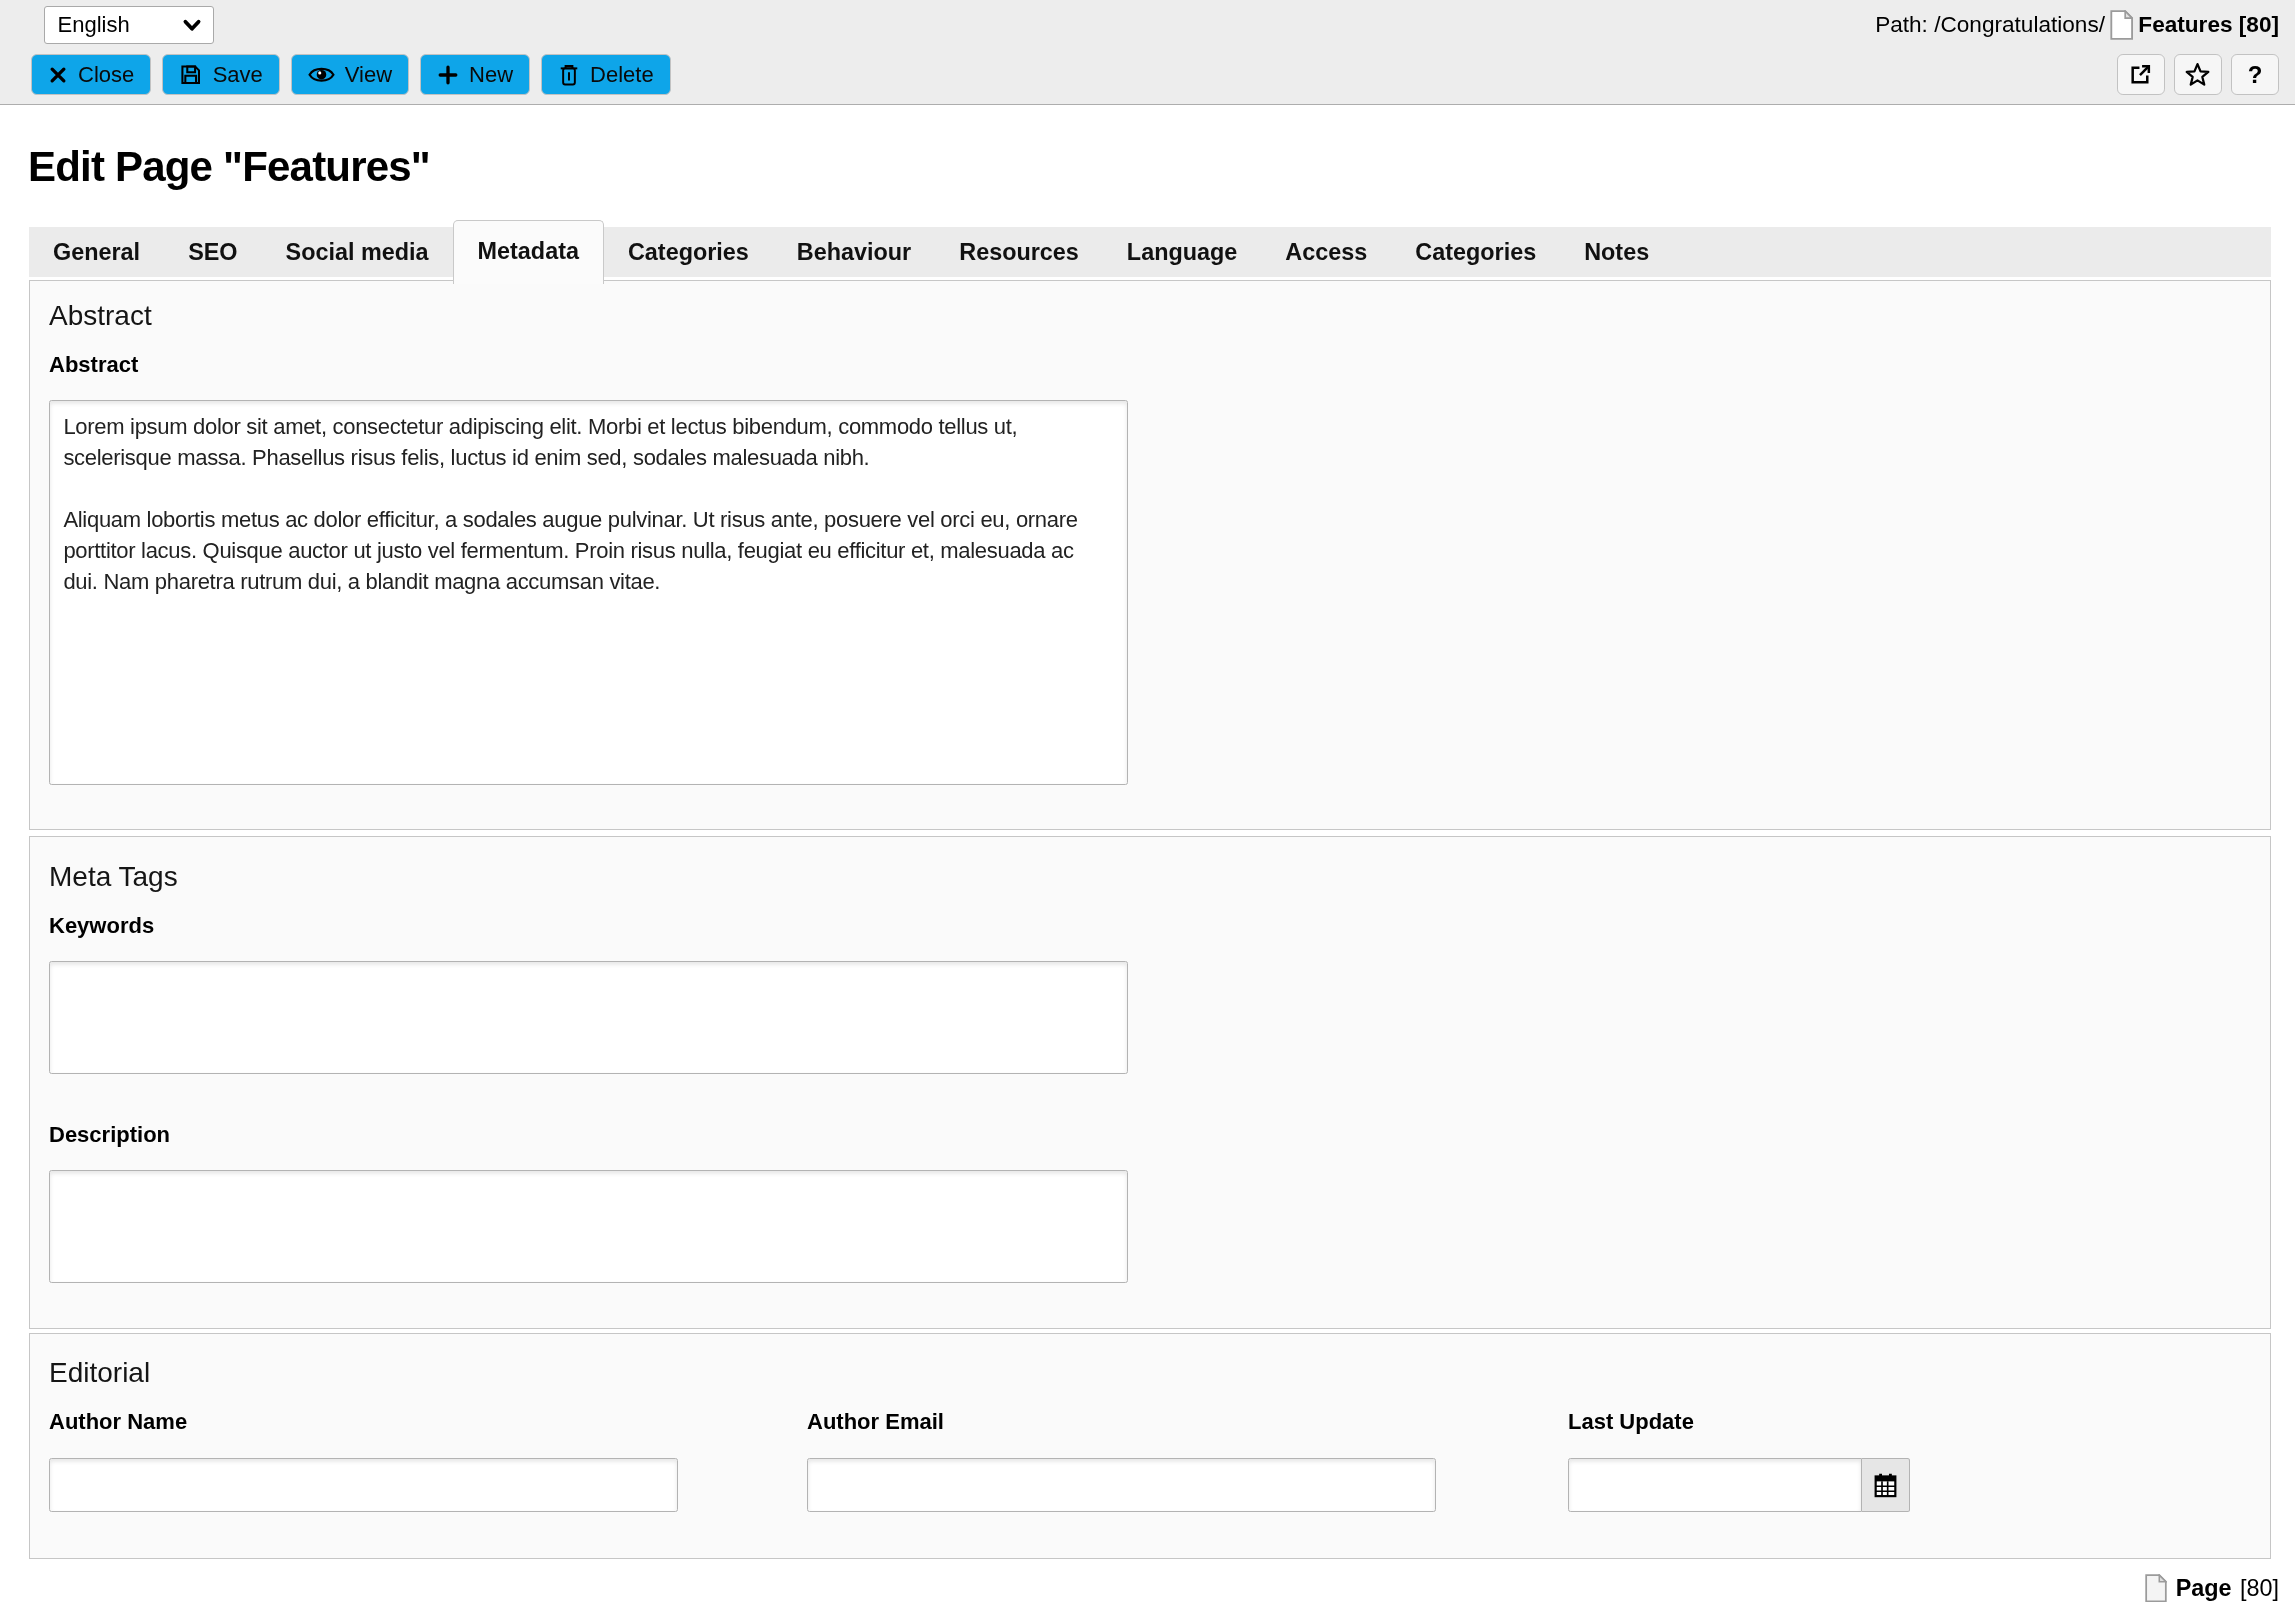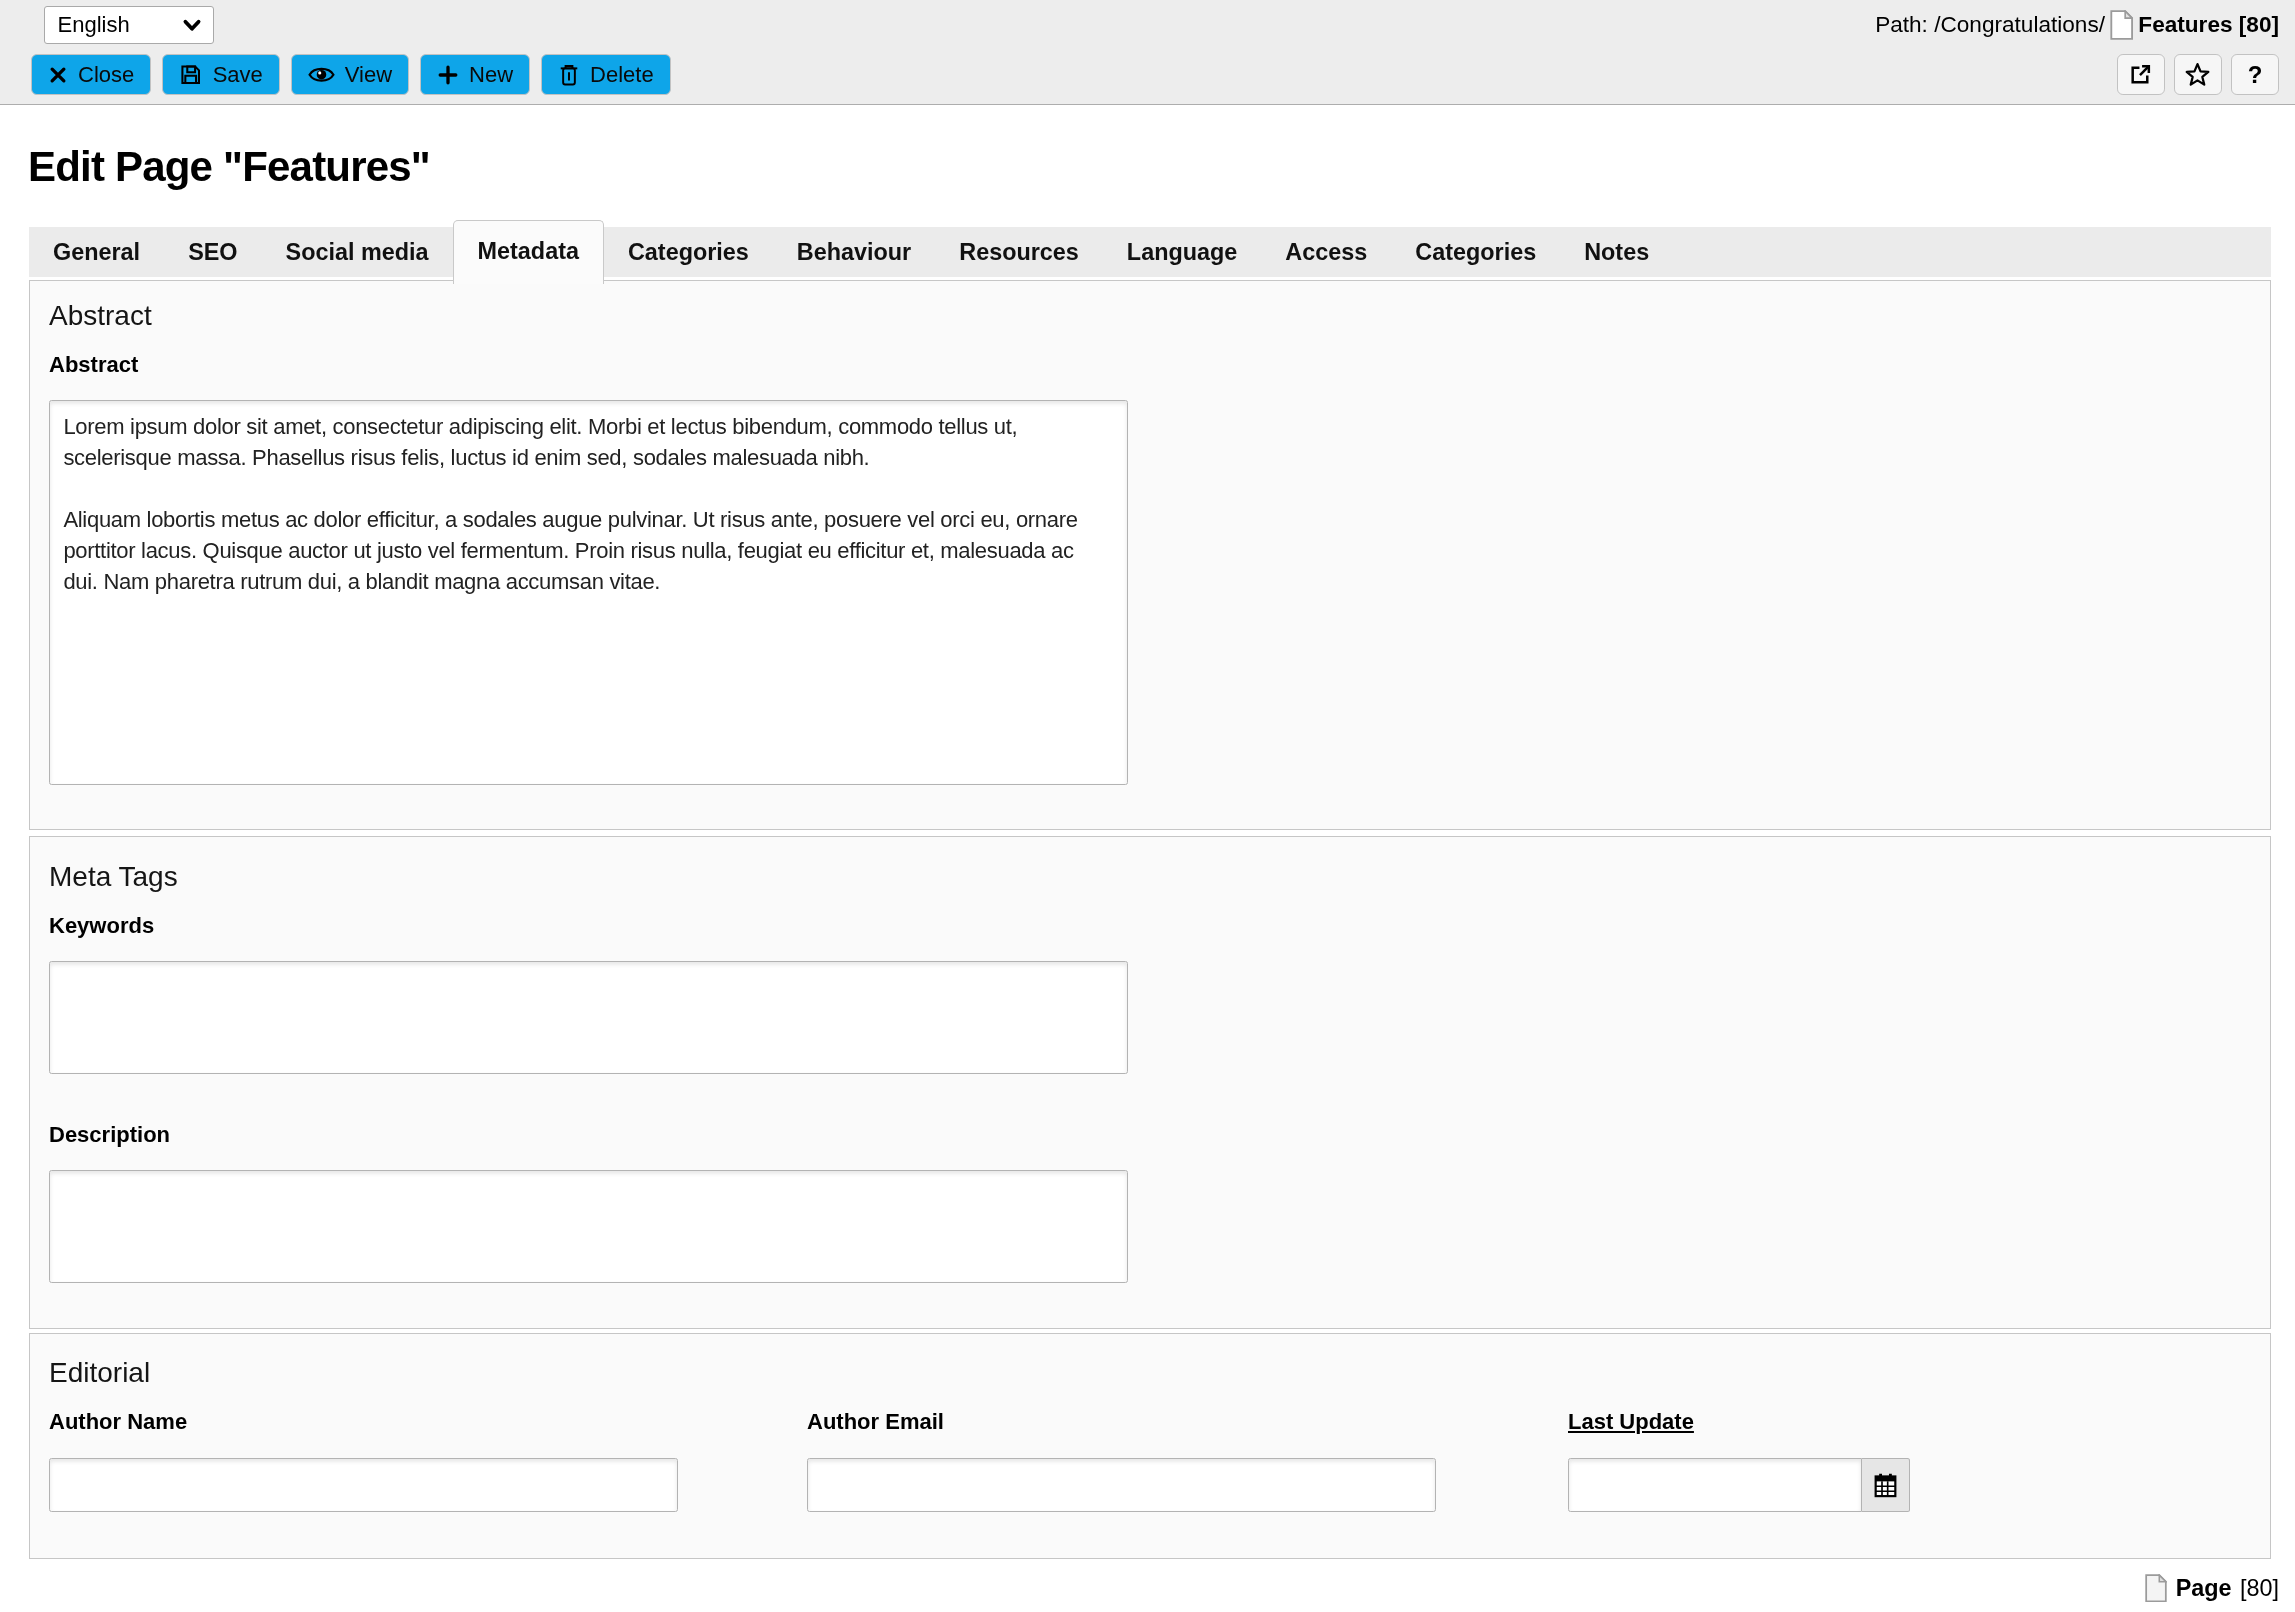--- a/index.html
+++ b/index.html
@@ -130,21 +130,21 @@
     box-shadow: inset 0 2.5px 4.2px rgba(0,0,0,0.10);
     outline: none;
   }
   textarea { line-height: 31px; letter-spacing: -0.3px; padding: 10px 13.4px; resize: none; }
   .ta-abstract { margin-top: 22px; width: 1079px; height: 385px; }
   .ta-small    { margin-top: 22px; width: 1079px; height: 113px; }
 
   .editorial-row { display: flex; }
   .ed-col1 { width: 629px; }
   .ed-col2 { width: 629px; margin-left: 129px; }
-  .ed-col3 { margin-left: 132px; text-decoration: underline; }
+  .ed-col3 { margin-left: 132px; }
   input[type="text"] { height: 54px; padding: 0 13.4px; margin-top: 23.4px; }
   .ed-col1 input, .ed-col2 input { width: 629px; }
   .date-group { display: flex; margin-top: 23.4px; }
   .date-group input { width: 294px; margin-top: 0; border-radius: 2.5px 0 0 2.5px; }
   .date-btn {
     width: 48px; height: 54px;
     background: #e6e6e6;
     border: 0.8px solid #b3b3b3; border-left: none;
     border-radius: 0 2.5px 2.5px 0;
     display: flex; align-items: center; justify-content: center;

